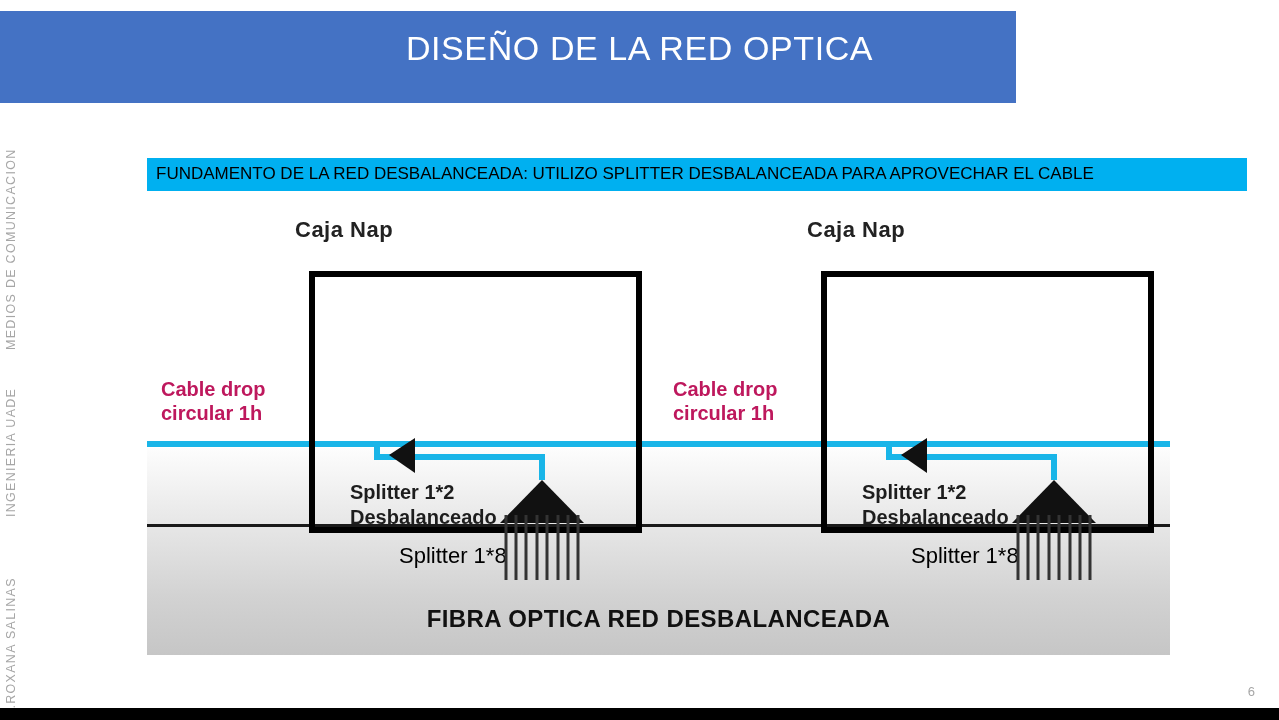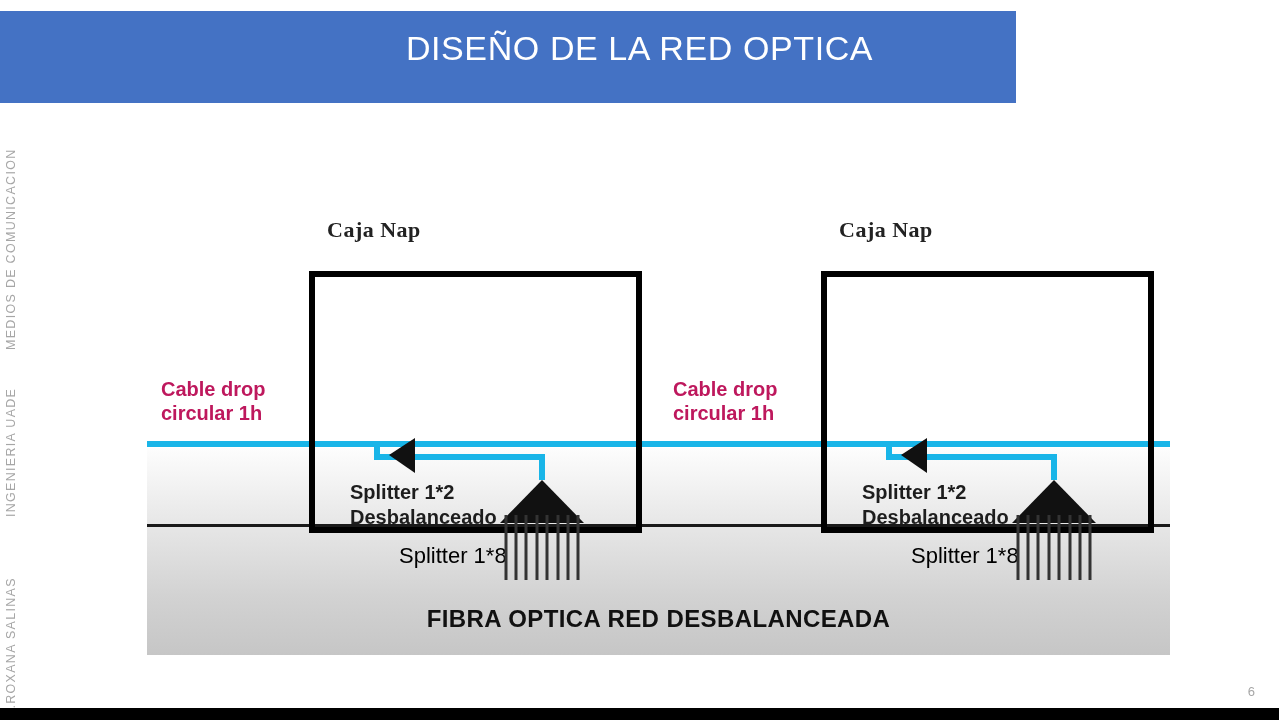--- a/index.html
+++ b/index.html
@@ -141,23 +141,22 @@
   #nap-1 { left: 512px; }
 
   .nap-title {
     position: absolute;
     left: 148px;
     top: 12px;
     font-size: 22px;
     font-weight: bold;
     color: #222222;
     letter-spacing: 0.5px;
-    font-family: Liberation Serif, serif;
-    white-space: nowrap;
-    margin-left: 32px;
+    font-family: Liberation Sans, sans-serif;
+    white-space: nowrap;
   }
   .nap-box {
     position: absolute;
     left: 162px;
     top: 66px;
     width: 333px;
     height: 262px;
     border: 6px solid #000000;
     background: transparent;
     box-sizing: border-box;
@@ -238,20 +237,23 @@
   <div id="title-band">
     <div id="title-text">DISEÑO DE LA RED OPTICA</div>
   </div>
 
   <div id="side-caption">
     <div class="side-line" id="side-line-0">MEDIOS DE COMUNICACION</div>
     <div class="side-line" id="side-line-1">INGENIERIA  UADE</div>
     <div class="side-line" id="side-line-2">PROF.ING.ROXANA SALINAS</div>
   </div>
 
+  <div id="info-banner">
+    <div id="info-banner-text">FUNDAMENTO DE LA RED DESBALANCEADA: UTILIZO SPLITTER DESBALANCEADA PARA APROVECHAR EL CABLE</div>
+  </div>
 
   <div id="diagram">
 
     <div id="ground"></div>
     <div class="ground-rule"></div>
 
     <svg id="trunk-svg" viewBox="0 0 1023 450" preserveAspectRatio="none">
       <line x1="0" y1="239" x2="1023" y2="239" stroke="#19b5e8" stroke-width="6"></line>
     </svg>
 

